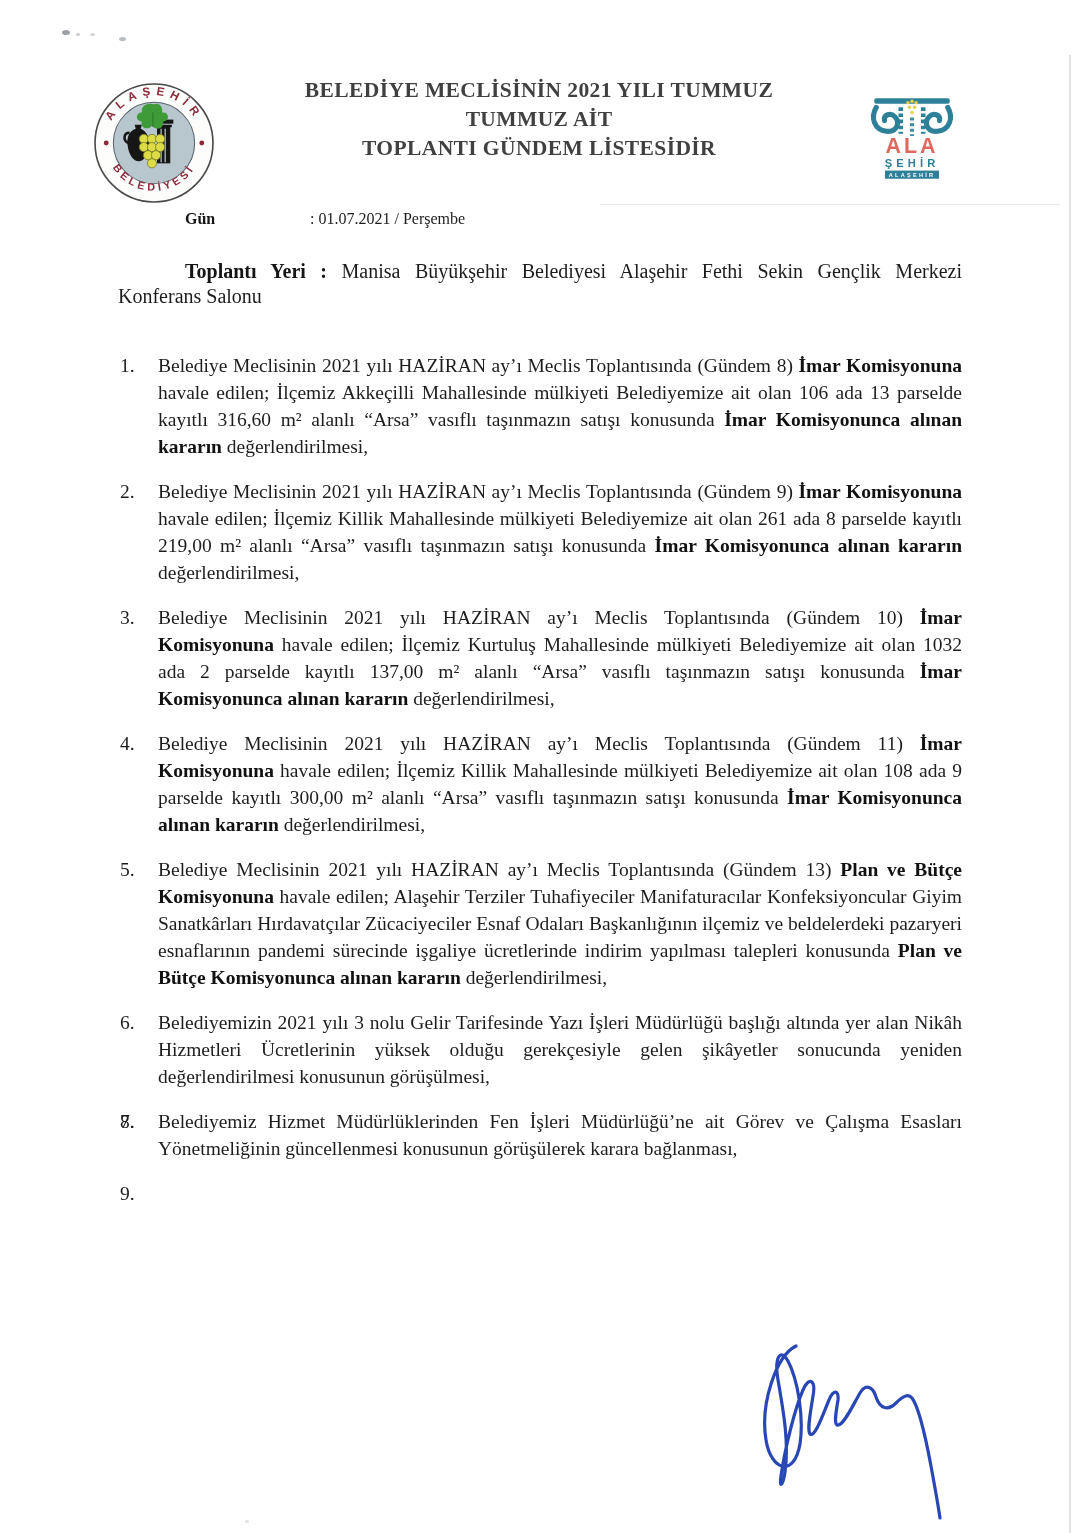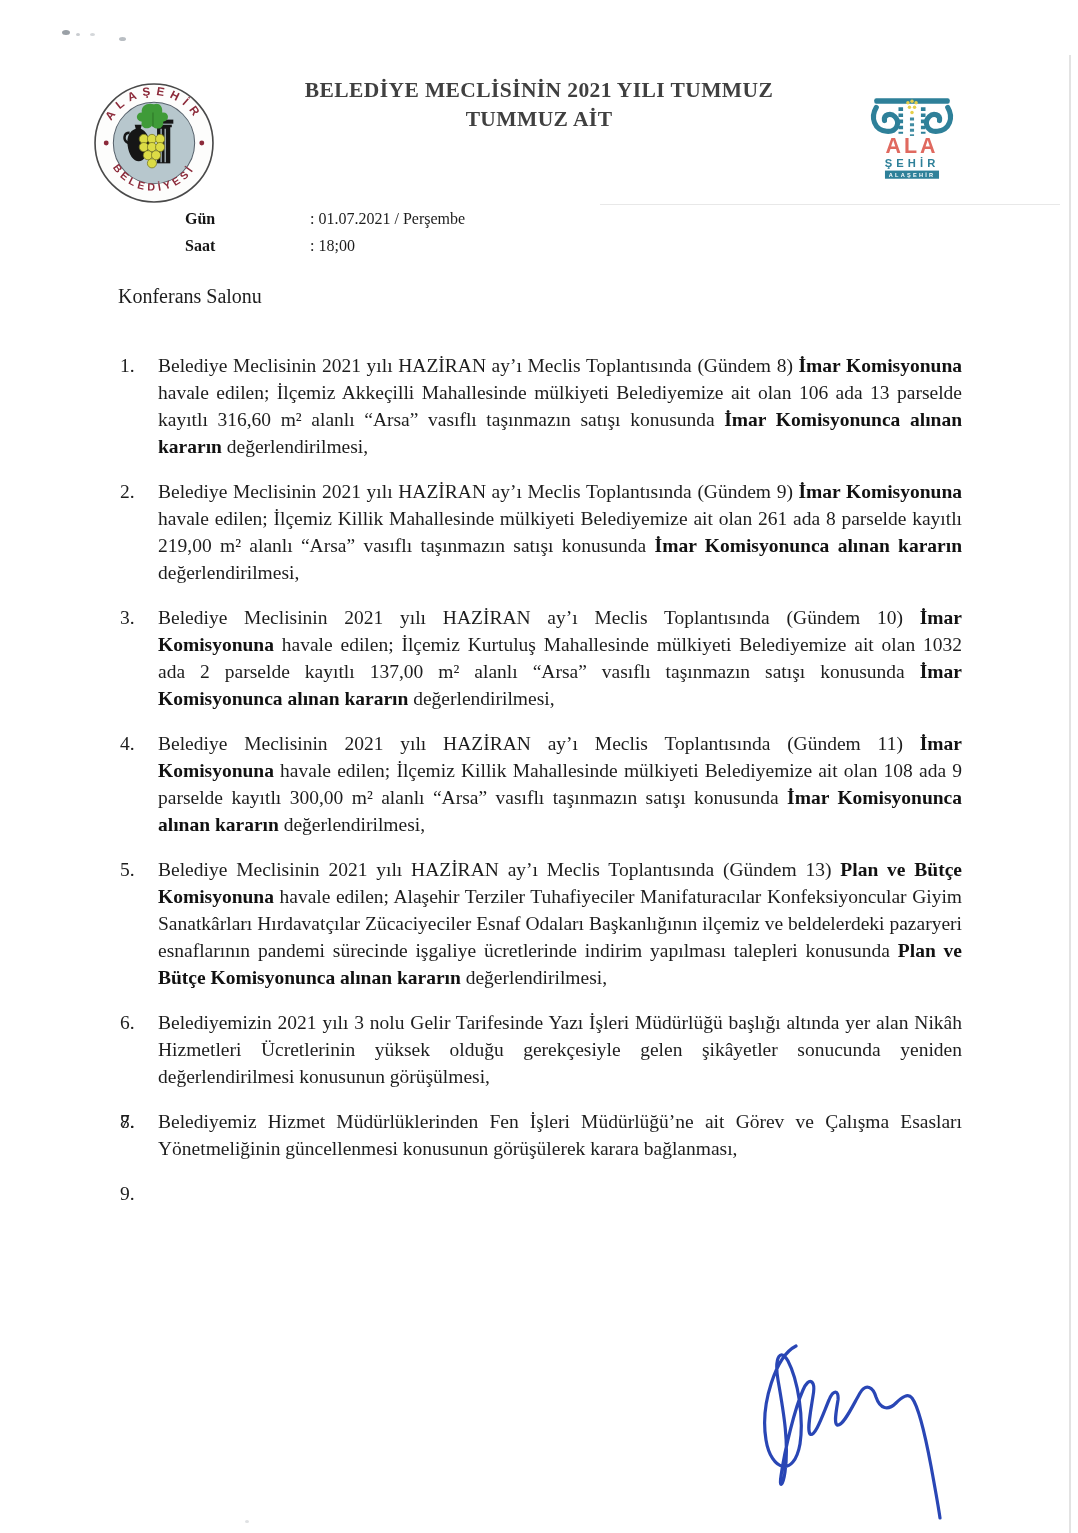--- a/index.html
+++ b/index.html
@@ -102,20 +102,21 @@
       <circle cx="66" cy="64" r="4.5" fill="#dcdc46"></circle>
       <circle cx="54" cy="72" r="4.5" fill="#dcdc46"></circle>
       <circle cx="62" cy="72" r="4.5" fill="#dcdc46"></circle>
       <circle cx="58" cy="80" r="4.5" fill="#dcdc46"></circle>
     </g>
   </svg>
 
   <div class="title-block">
     <div>BELEDİYE MECLİSİNİN 2021 YILI TUMMUZ</div>
     <div>TUMMUZ AİT</div>
+    <div>TOPLANTI GÜNDEM LİSTESİDİR</div>
   </div>
 
   <svg class="city-logo" viewBox="0 0 90 100">
     <rect x="8" y="8" width="74" height="5.5" rx="2" fill="#2e8099"></rect>
     <path d="M10,17 C4,27 8,39 20,40.5 C30,41.5 34,32 28,26 C24,22 17,24 18,30" fill="none" stroke-width="5" stroke-linecap="round" stroke="#2e8099"></path>
     <path d="M80,17 C86,27 82,39 70,40.5 C60,41.5 56,32 62,26 C66,22 73,24 72,30" fill="none" stroke-width="5" stroke-linecap="round" stroke="#2e8099"></path>
     <line x1="34" y1="17" x2="34" y2="43" stroke-width="4.5" stroke-dasharray="3.5,2.5" stroke="#2e8099"></line>
     <line x1="56" y1="17" x2="56" y2="43" stroke-width="4.5" stroke-dasharray="3.5,2.5" stroke="#2e8099"></line>
     <line x1="45" y1="27" x2="45" y2="45" stroke-width="4" stroke-dasharray="3,2.5" opacity="0.9" stroke="#2e8099"></line>
     <g>
@@ -128,23 +129,21 @@
     </g>
     <text x="45" y="62" text-anchor="middle" font-family="Liberation Sans, sans-serif" font-size="21" font-weight="bold" letter-spacing="3" fill="#e0695f">ALA</text>
     <text x="45" y="75" text-anchor="middle" font-family="Liberation Sans, sans-serif" font-size="11" font-weight="bold" letter-spacing="4" fill="#2e8099">ŞEHİR</text>
     <rect x="18.5" y="79" width="53" height="8" fill="#2e8099"></rect>
     <text x="45" y="85.3" text-anchor="middle" font-family="Liberation Sans, sans-serif" font-size="5.5" font-weight="bold" letter-spacing="2.2" fill="#ffffff">ALAŞEHİR</text>
   </svg>
 
   <div class="meta-row" style="top:205px;">
     <span class="label">Gün</span><span class="value">: 01.07.2021 / Perşembe</span>
   </div>
-  <div class="meta-row" style="top:232px;">
-    <span class="label">Saat</span><span class="value">: 18;00</span>
-  </div>
+  <div class="venue-line"><b>Toplantı Yeri :</b><span> Manisa Büyükşehir Belediyesi Alaşehir Fethi Sekin Gençlik Merkezi</span></div>
   <div class="venue-cont">Konferans Salonu</div>
 
   <div class="agenda">
     <div class="item">
       <span class="num">1.</span>
       <span><span>Belediye Meclisinin 2021 yılı HAZİRAN ay’ı Meclis Toplantısında (Gündem 8) </span><b>İmar Komisyonuna</b><span> havale edilen; İlçemiz Akkeçilli Mahallesinde mülkiyeti Belediyemize ait olan 106 ada 13 parselde kayıtlı 316,60 m² alanlı “Arsa” vasıflı taşınmazın satışı konusunda </span><b>İmar Komisyonunca alınan kararın</b><span> değerlendirilmesi,</span></span>
     </div>
     <div class="item">
       <span class="num">2.</span>
       <span><span>Belediye Meclisinin 2021 yılı HAZİRAN ay’ı Meclis Toplantısında (Gündem 9) </span><b>İmar Komisyonuna</b><span> havale edilen; İlçemiz Killik Mahallesinde mülkiyeti Belediyemize ait olan 261 ada 8 parselde kayıtlı 219,00 m² alanlı “Arsa” vasıflı taşınmazın satışı konusunda </span><b>İmar Komisyonunca alınan kararın</b><span> değerlendirilmesi,</span></span>

